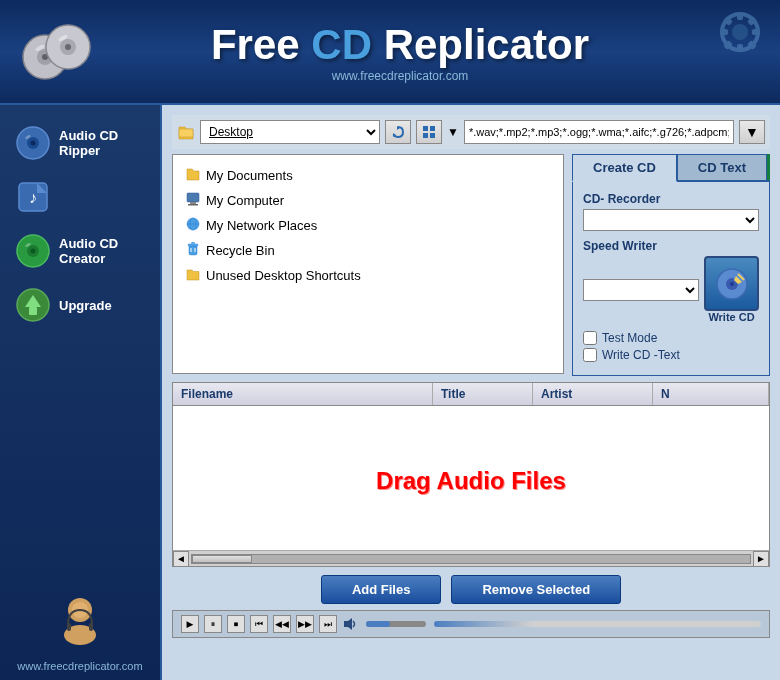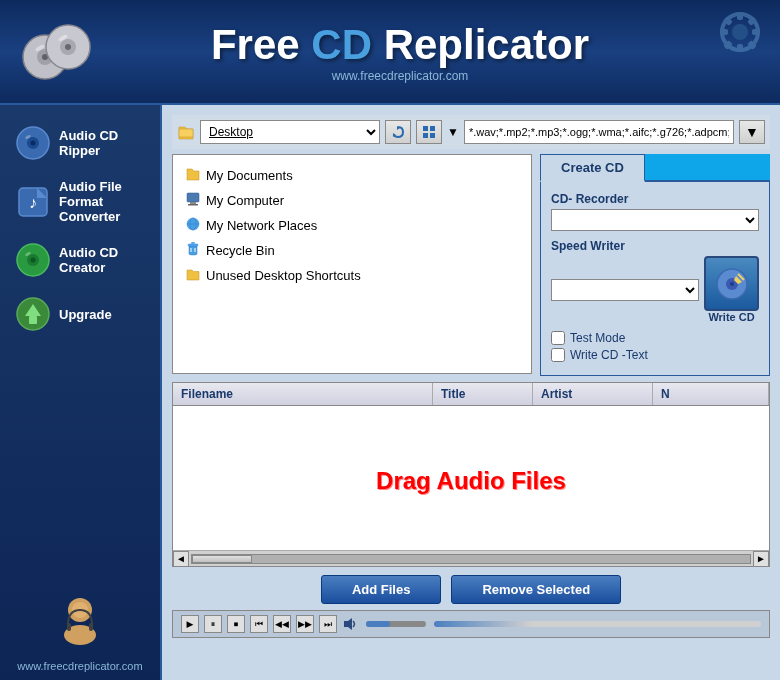--- a/index.html
+++ b/index.html
@@ -199,22 +199,22 @@
       font-size: 13px;
       color: #000;
     }
     .tree-item-icon {
       margin-right: 5px;
       font-size: 14px;
     }
 
     
     .right-panel {
-      width: 230px;
-      background: #0ea5e9;
+      width: 198px;
+      background: #15803d;
     }
     .tab-bar {
       display: flex;
       border-bottom: 2px solid #2a5a9e;
     }
     .tab {
       padding: 5px 20px;
       cursor: pointer;
       font-size: 13px;
       font-weight: bold;
@@ -468,23 +468,20 @@
     </svg>
     <span style="white-space:pre-line;">Audio CD
 Ripper</span>
   </div>
   <div class="sidebar-item">
     <svg class="sidebar-icon" viewBox="0 0 36 36">
       <rect x="4" y="4" width="28" height="28" rx="4" fill="#3a6ab0" stroke="#5a8ad0" stroke-width="1.5"></rect>
       <text x="18" y="24" text-anchor="middle" font-size="16" fill="white" font-weight="bold">♪</text>
       <polygon points="22,4 32,14 22,14" fill="#5a8ad0"></polygon>
     </svg>
-    <span style="white-space:pre-line;">Audio File
-Format
-Converter</span>
   </div>
   <div class="sidebar-item">
     <svg class="sidebar-icon" viewBox="0 0 36 36">
       <circle cx="18" cy="18" r="16" fill="#2a9a40" stroke="#4aba60" stroke-width="1.5"></circle>
       <circle cx="18" cy="18" r="6" fill="#1a7a30"></circle>
       <circle cx="18" cy="18" r="2.5" fill="#0a5a20"></circle>
       <ellipse cx="13" cy="12" rx="3" ry="1.5" fill="rgba(255,255,255,0.3)" transform="rotate(-30 13 12)"></ellipse>
     </svg>
     <span style="white-space:pre-line;">Audio CD
 Creator</span>
@@ -591,20 +588,21 @@
             <path d="M2 4 h5 l1.5 1.5 h5.5 v8.5 H2 z" fill="#f0c040" stroke="#c09020" stroke-width="0.5"></path>
           </svg>
         </span>
         <span>Unused Desktop Shortcuts</span>
       </div>
     </div>
 
     <div class="right-panel">
       <div class="tab-bar">
         <div class="tab active">Create CD</div>
+        <div class="tab">CD Text</div>
       </div>
       <div class="tab-content">
         <div class="form-label">CD- Recorder</div>
         <select class="form-select">
           <option></option>
         </select>
         <div class="form-label">Speed Writer</div>
         <div style="display:flex; align-items:center; gap:5px; margin-bottom:8px;">
           <select class="form-select" style="margin-bottom:0;">
             <option></option>

